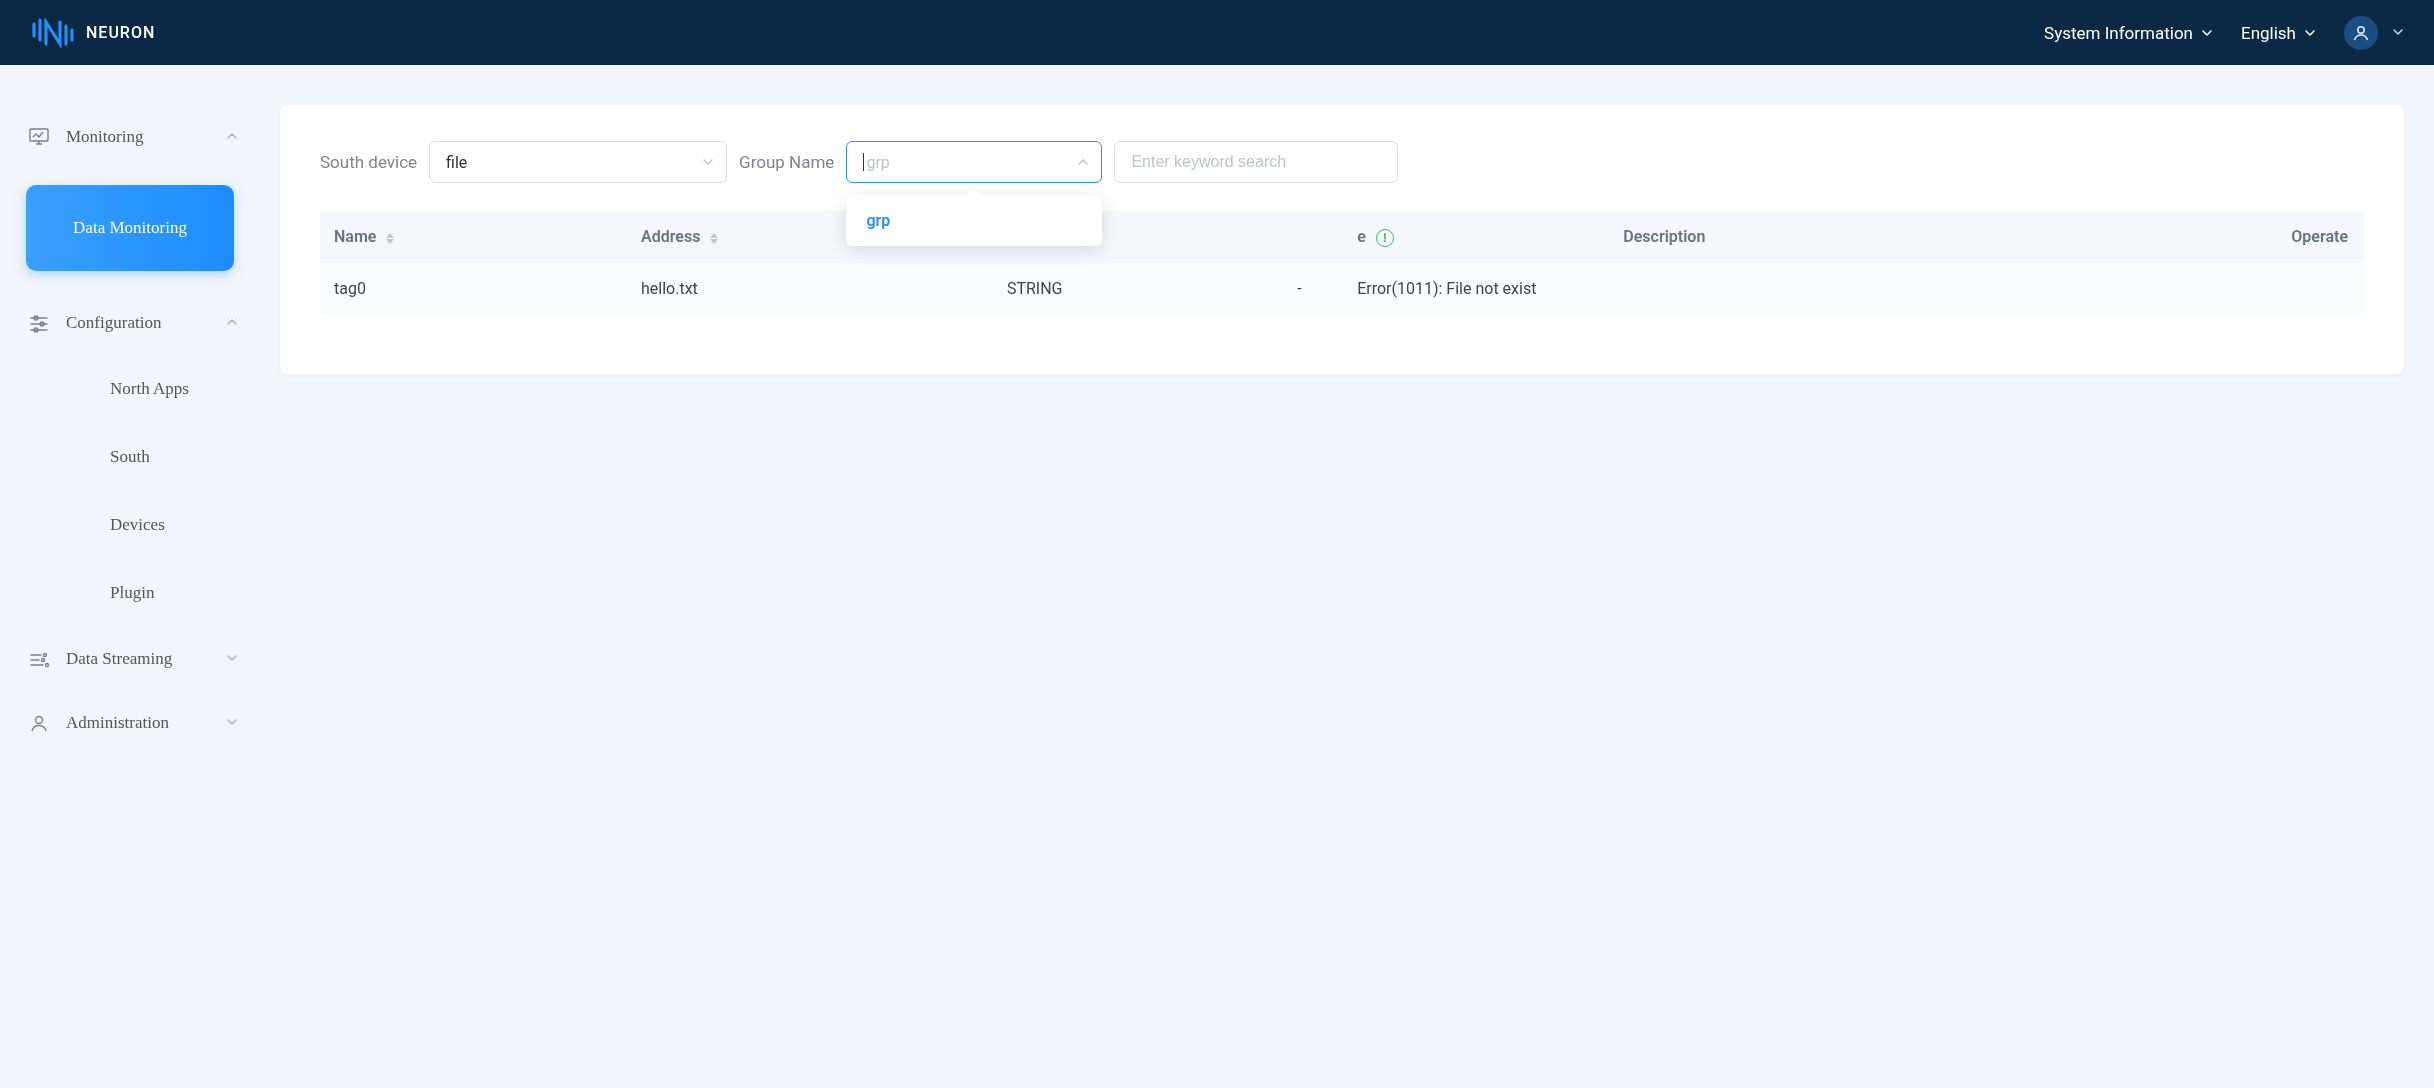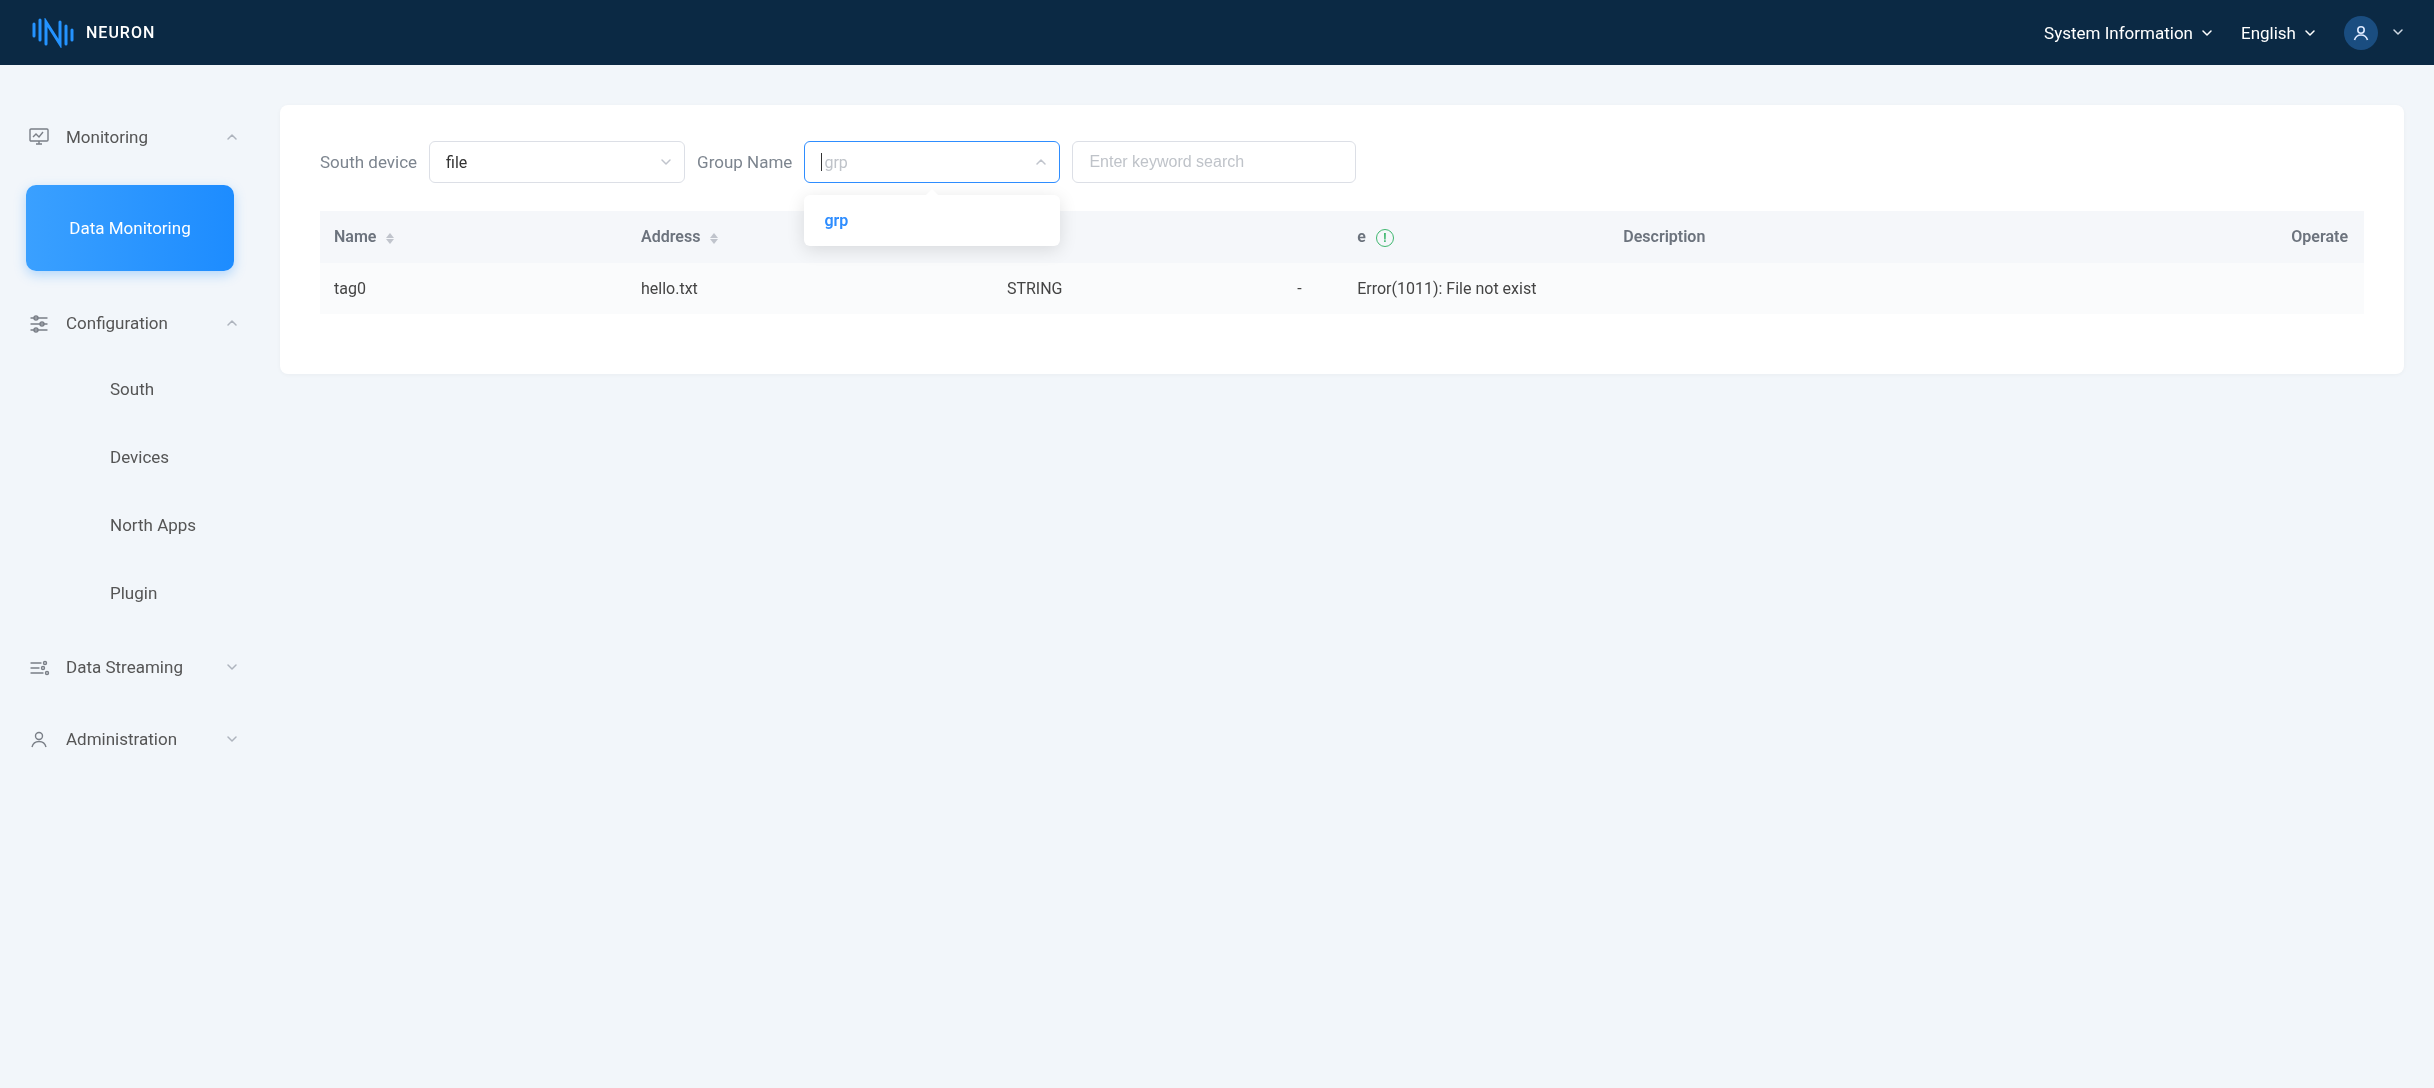--- a/index.html
+++ b/index.html
@@ -66,21 +66,22 @@
   
   .layout {
     display: flex;
   }
   .sidebar {
     width: 260px;
     padding: 40px 0 0 0;
     flex-shrink: 0;
   }
   .menu-group {
-    margin-bottom: 8px;
+    margin-bottom: 0;
+    font-family: Liberation Serif, serif;
   }
   .menu-title {
     display: flex;
     align-items: center;
     gap: 14px;
     padding: 0 26px;
     height: 64px;
     color: #555;
     font-size: 17px;
     cursor: pointer;
@@ -153,21 +154,21 @@
     font-size: 16px;
     color: #333;
     position: relative;
     cursor: pointer;
   }
   .sel .sel-chev {
     position: absolute;
     right: 12px;
     color: #c0c4cc;
   }
-  .sel.south { width: 256px; }
+  .sel.south { width: 298px; }
   .sel.group {
     width: 256px;
     border-color: #2e8dff;
     color: #bfc3c9;
   }
   .sel.group .cursor {
     display:inline-block; width:1px; height:18px; background:#333; margin-right:2px;
   }
   .search-input {
     height: 42px;
@@ -346,24 +347,24 @@
             </svg>
         </span>
         <span>Configuration</span>
         <span class="menu-chev">
           <svg width="12" height="12" viewBox="0 0 12 12">
               <path d="M2 8l4-4 4 4" stroke="#aeb4bd" stroke-width="1.5" fill="none" stroke-linecap="round" stroke-linejoin="round"></path>
             </svg>
         </span>
       </div>
       <div class="menu-item">
+        <span>North Apps</span>
+      </div>
+      <div class="menu-item">
         <span>South Devices</span>
-      </div>
-      <div class="menu-item">
-        <span>North Apps</span>
       </div>
       <div class="menu-item">
         <span>Plugin</span>
       </div>
     </div>
 
     <div class="menu-group">
       <div class="menu-title">
         <span class="menu-icon">
           <svg width="22" height="22" viewBox="0 0 22 22">

